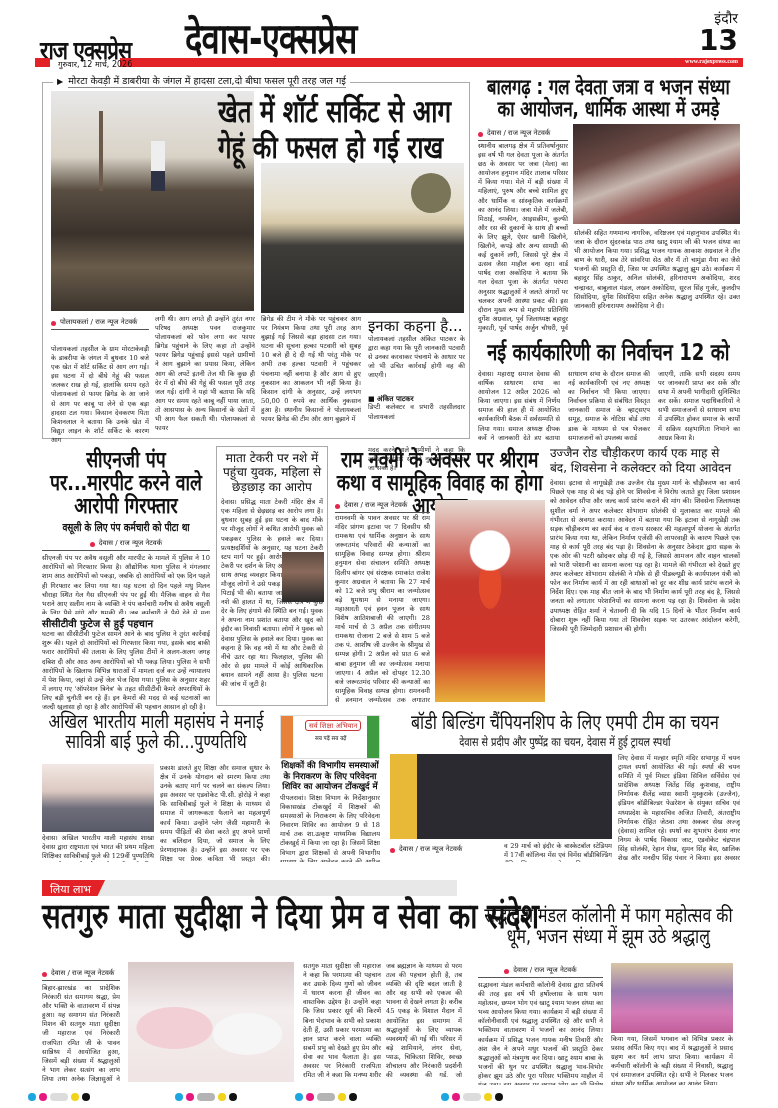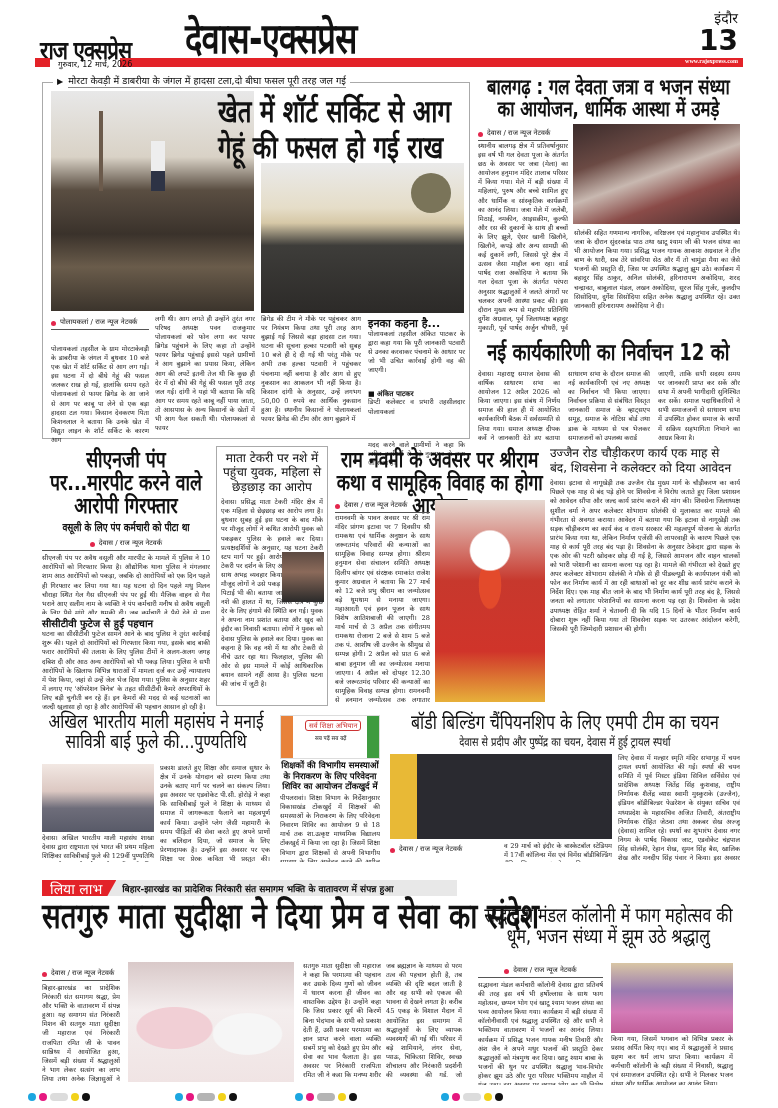--- a/index.html
+++ b/index.html
@@ -53,21 +53,21 @@
   <div class="abs" style="left:8px;top:234px;width:98px">
     <div class="byline">
         <span class="dot"></span>
         <span>पोलायकलां / राज न्यूज नेटवर्क</span>
       </div>
     <div class="txt" style="margin-top:15px">पोलायकलां तहसील के ग्राम मोरटाकेवड़ी के डाबरीया के जंगल में बुधवार 10 बजे एक खेत में शॉर्ट सर्किट से आग लग गई। इस घटना में दो बीघे गेहूं की फसल जलकर राख हो गई, हालांकि समय रहते पोलायकलां से फायर ब्रिगेड के आ जाने से आग पर काबू पा लेने से एक बड़ा हादसा टल गया। किसान देवकरण पिता किशनलाल ने बताया कि उनके खेत में विद्युत लाइन के शॉर्ट सर्किट के कारण आग</div>
   </div>
   <div class="abs txt" style="left:112px;top:232px;width:100px;height:118px;overflow:hidden">लगी थी। आग लगते ही उन्होंने तुरंत नगर परिषद अध्यक्ष पवन राजकुमार पोलायकलां को फोन लगा कर फायर ब्रिगेड पहुंचाने के लिए कहा तो उन्होंने फायर ब्रिगेड पहुंचाई इससे पहले ग्रामीणों ने आग बुझाने का प्रयास किया, लेकिन आग की लपटें इतनी तेज थी कि कुछ ही देर में दो बीघे की गेहूं की फसल पूरी तरह जल गई। दांगी ने यहां भी बताया कि यदि आग पर समय रहते काबू नहीं पाया जाता, तो आसपास के अन्य किसानों के खेतों में भी आग फैल सकती थी। पोलायकलां से फायर</div>
   <div class="abs txt" style="left:218px;top:232px;width:100px;height:118px;overflow:hidden">ब्रिगेड की टीम ने मौके पर पहुंचकर आग पर नियंत्रण किया तथा पूरी तरह आग बुझाई गई जिससे बड़ा हादसा टल गया। घटना की सूचना हल्का पटवारी को सुबह 10 बजे ही दे दी गई थी परंतु मौके पर अभी तक हल्का पटवारी ने पहुंचकर पंचनामा नहीं बनाया है और आग से हुए नुकसान का आकलन भी नहीं किया है। किसान दांगी के अनुसार, उन्हें लगभग 50,00 0 रुपये का आर्थिक नुकसान हुआ है। स्थानीय किसानों ने पोलायकलां फायर ब्रिगेड की टीम और आग बुझाने में</div>
   <div class="abs" style="left:325px;top:232px;width:97px">
-    <div style="font-weight:bold;font-size:11px">इनका कहना है...</div>
+    <div style="font-weight:normal;font-size:15px">इनका कहना है...</div>
     <div class="txt">पोलायकलां तहसील अंकित पाटकर के द्वारा कहा गया कि पूरी जानकारी पटवारी से उनका करवाकर पंचनामे के आधार पर जो भी उचित कार्रवाई होगी वह की जाएगी।</div>
     <div style="font-size:7px;font-weight:bold;margin-top:14px">■ <span>अंकित पाटकर</span></div>
     <div class="txt">डिप्टी कलेक्टर व प्रभारी तहसीलदार पोलायकलां</div>
     <div class="txt" style="margin-top:24px">मदद करने वाले ग्रामीणों ने कहा कि त्वरित कार्रवाई से बड़े नुकसान से बचा जा सका है।</div>
   </div>
 </div>
 
 <div class="abs" style="left:478px;top:76px;width:262px;height:260px">
   <div class="headline" style="font-size:21px;text-align:center;width:330px;transform:scaleX(.79)">बालगढ़ : गल देवता जत्रा व भजन संध्या का आयोजन, धार्मिक आस्था में उमड़े श्रद्धालु</div>
   <div class="abs" style="left:0;top:52px;width:90px">
@@ -152,22 +152,21 @@
     <div class="byline" style="border:none">
         <span class="dot"></span>
         <span>देवास / राज न्यूज नेटवर्क</span>
       </div>
   </div>
   <div class="abs txt" style="left:114px;top:130px;width:108px;height:20px;overflow:hidden">व 29 मार्च को इंदौर के बास्केटबॉल स्टेडियम में 17वीं कॉलिन्स मेंस एवं विमेंस बॉडीबिल्डिंग चैंपियनशिप का आयोजन किया जाएगा। देवास बॉडीबिल्डिंग एसोसिएशन के अध्यक्ष रेहान शेख ने बताया कि राष्ट्रीय चैंपियनशिप में भाग लेने वाले मप्र के खिलाड़ियों के चयन के</div>
   <div class="abs txt" style="left:228px;top:42px;width:122px;height:108px;overflow:hidden">लिए देवास में मल्हार स्मृति मंदिर सभागृह में चयन ट्रायल स्पर्धा आयोजित की गई। स्पर्धा की चयन समिति में पूर्व मिस्टर इंडिया सिविल सर्विसेस एवं प्रादेशिक अध्यक्ष जितेंद्र सिंह कुशवाह, राष्ट्रीय निर्णायक शैलेंद्र व्यास स्वामी मुस्कुराके (उज्जैन), इंडियन बॉडीबिल्डर फेडरेशन के संयुक्त सचिव एवं मध्यप्रदेश के महासचिव अजित तिवारी, अंतराष्ट्रीय निर्णायक रोहित जेठवा तथा अकबर सेख अज्जू (देवास) शामिल रहे। स्पर्धा का शुभारंभ देवास नगर निगम के पार्षद विकास जाट, एडवोकेट चंद्रपाल सिंह सोलंकी, रेहान शेख, सुमन सिंह बैस, खालिक शेख और मनदीप सिंह पंवार ने किया। इस अवसर पर स्पर्धा के आयोजक रेहान शेख का खिलाड़ियों और अतिथियों द्वारा विशेष स्वागत अभिनंदन भी किया गया। आभार रोहन वर्मा ने माना।</div>
 </div>
 
 <div class="abs" style="left:42px;top:880px;width:415px;height:16px;background:#e8e8e8;display:flex;align-items:center">
-  <div style="background:#e32228;color:#fff;font-size:14px;height:16px;padding:0 14px 0 8px;clip-path:polygon(0 0,100% 0,88% 100%,0 100%);display:flex;align-items:center">लिया लाभ</div>
-  <div style="font-size:9px;font-weight:bold;margin-left:6px;white-space:nowrap">बिहार-झारखंड का प्रादेशिक निरंकारी संत समागम भक्ति के वातावरण में संपन्न हुआ</div>
+  <div style="background:#e32228;color:#fff;font-size:11px;height:16px;padding:0 14px 0 8px;clip-path:polygon(0 0,100% 0,88% 100%,0 100%);display:flex;align-items:center">लिया लाभ</div>
 </div>
 <div class="abs headline" style="left:42px;top:898px;font-size:35px;white-space:nowrap;transform:scaleX(.79)">सतगुरु माता सुदीक्षा ने दिया प्रेम व सेवा का संदेश</div>
 <div class="abs" style="left:42px;top:968px;width:78px">
   <div class="byline">
       <span class="dot"></span>
       <span>देवास / राज न्यूज नेटवर्क</span>
     </div>
   <div class="txt" style="margin-top:3px;height:100px;overflow:hidden">बिहार-झारखंड का प्रादेशिक निरंकारी संत समागम श्रद्धा, प्रेम और भक्ति के वातावरण में संपन्न हुआ। यह समागम संत निरंकारी मिशन की सतगुरु माता सुदीक्षा जी महाराज एवं निरंकारी राजपिता रमित जी के पावन सान्निध्य में आयोजित हुआ, जिसमें बड़ी संख्या में श्रद्धालुओं ने भाग लेकर सत्संग का लाभ लिया तथा अनेक जिज्ञासुओं ने ब्रह्मज्ञान की प्राप्ति की। समागम को संबोधित करते हुए</div>
 </div>
 <div class="abs photo" style="left:128px;top:962px;width:166px;height:120px;background:radial-gradient(ellipse at 28% 55%,#f1cfd5 0 22%,transparent 23%),radial-gradient(ellipse at 72% 60%,#f6f6f6 0 20%,transparent 21%),linear-gradient(180deg,#d9c9c9 0%,#f4eeee 40%,#f0e4e4 100%)"></div>

